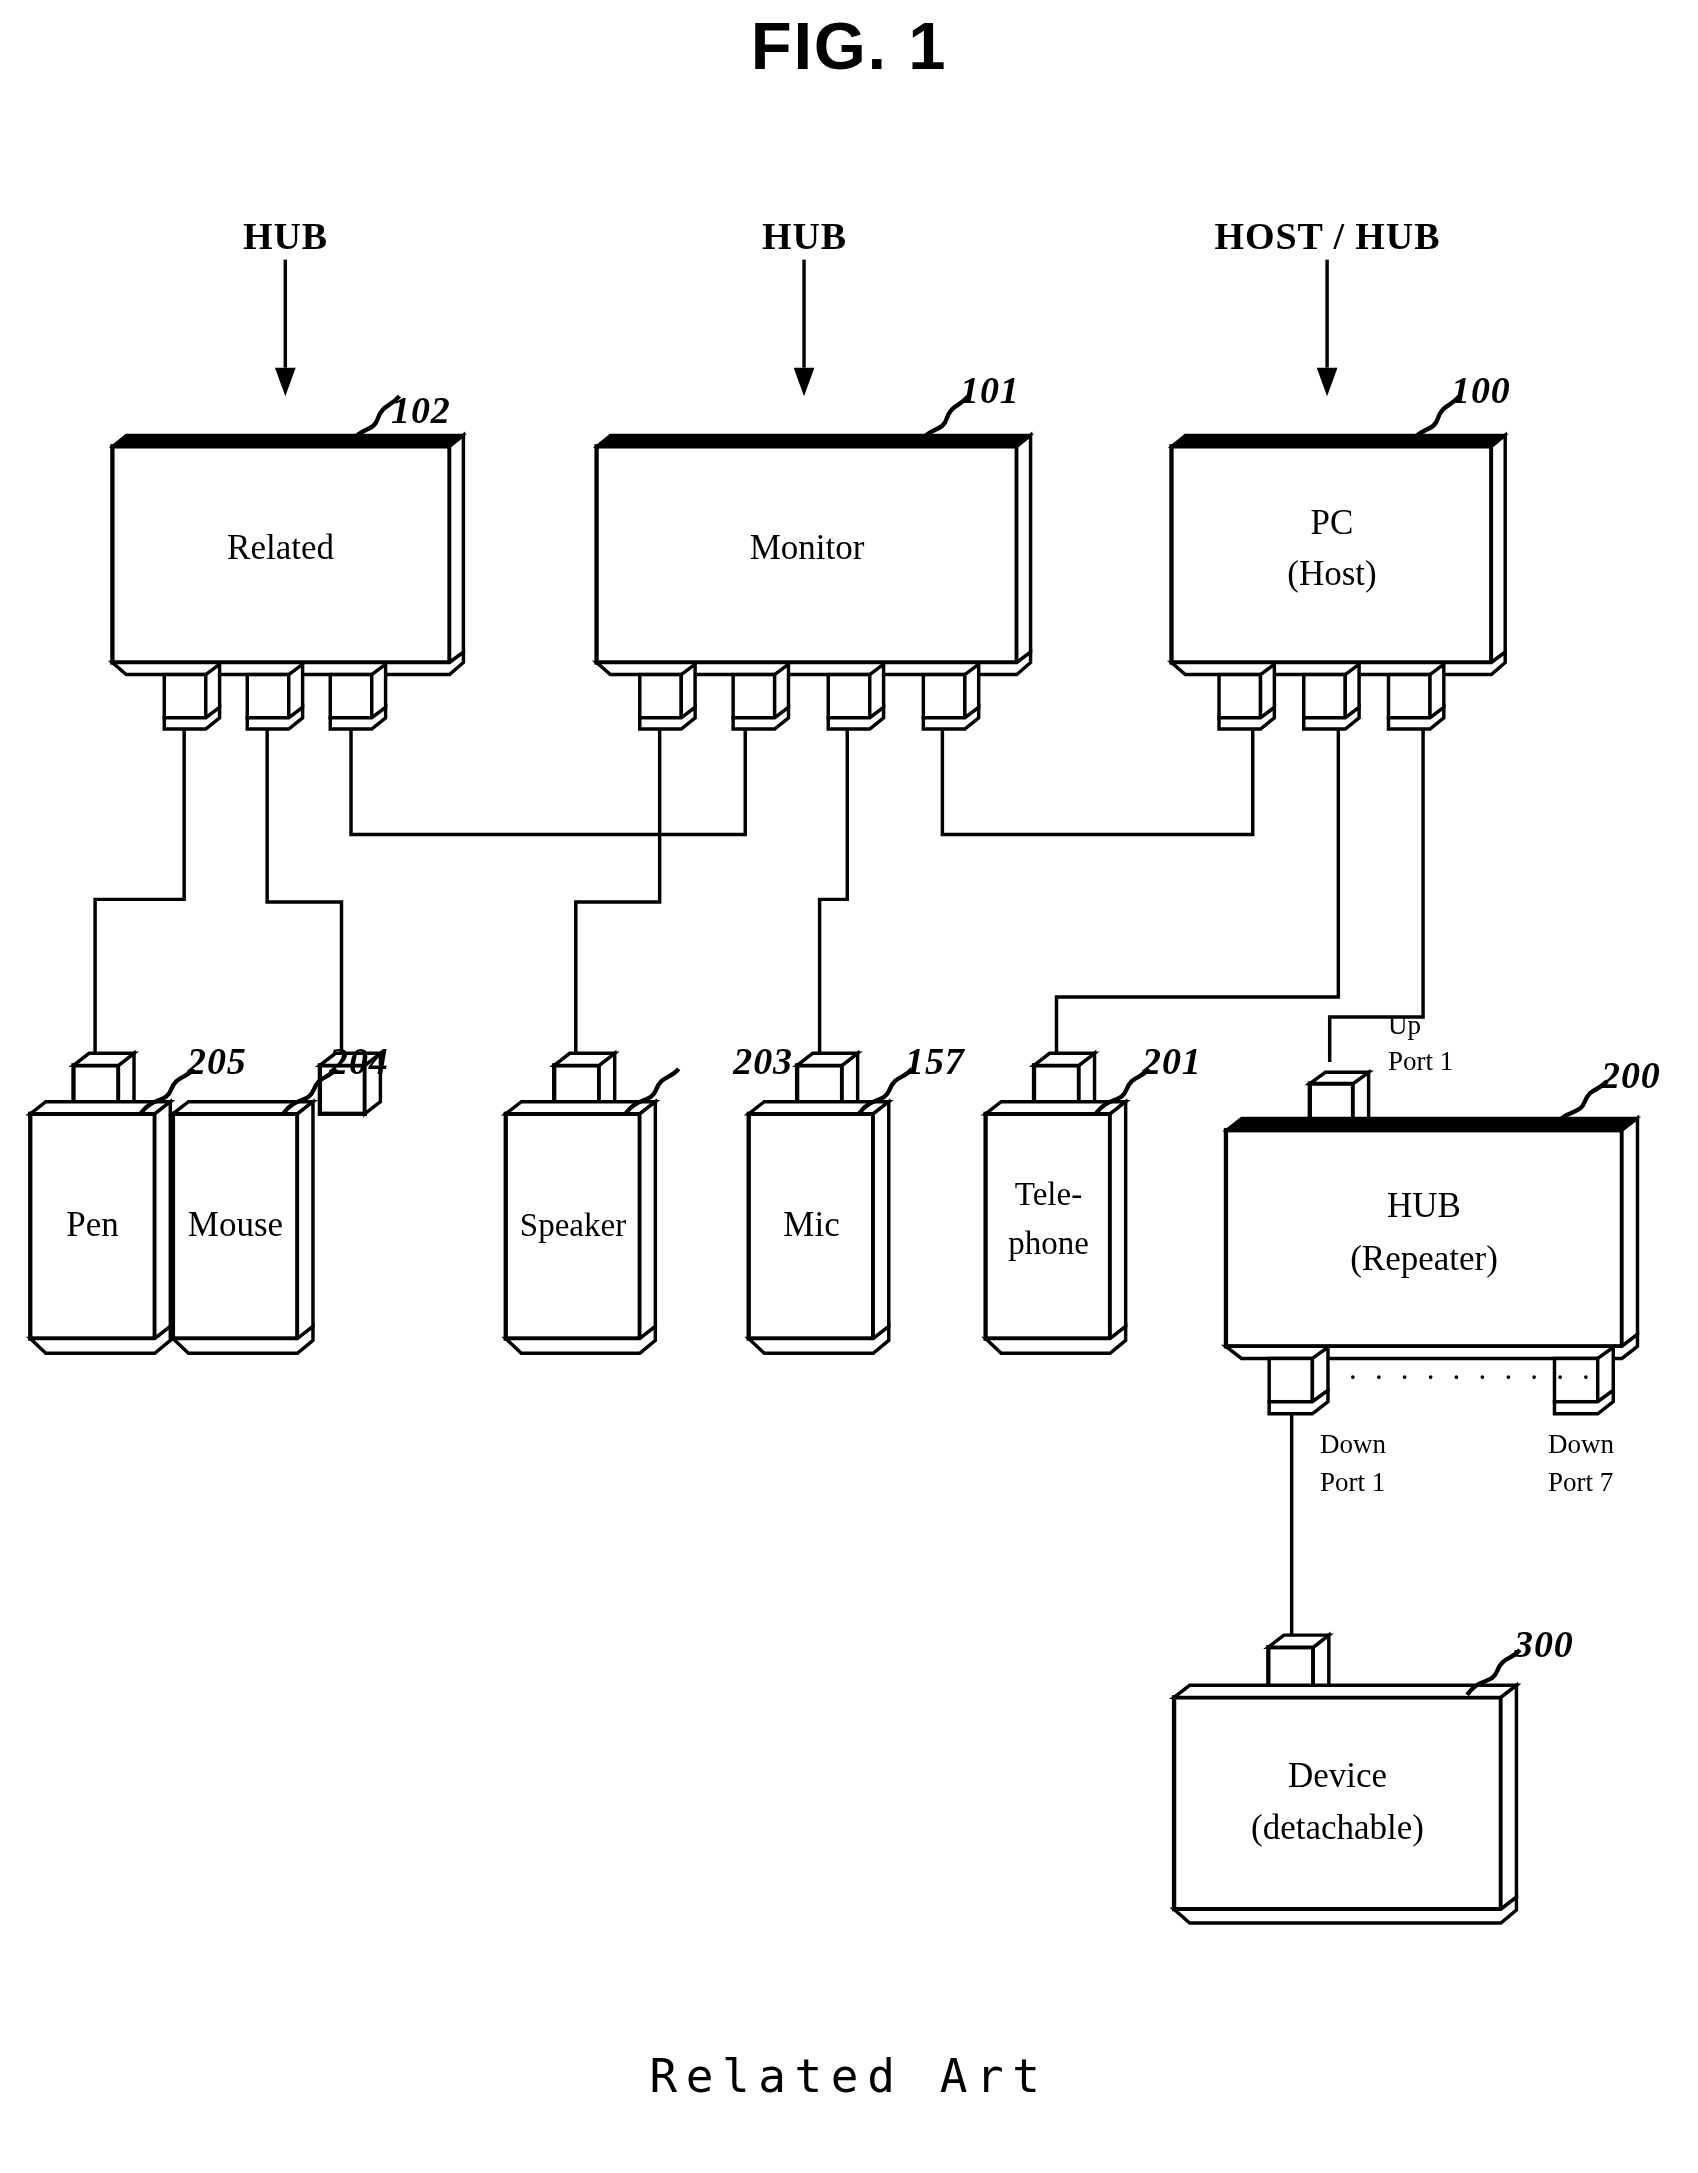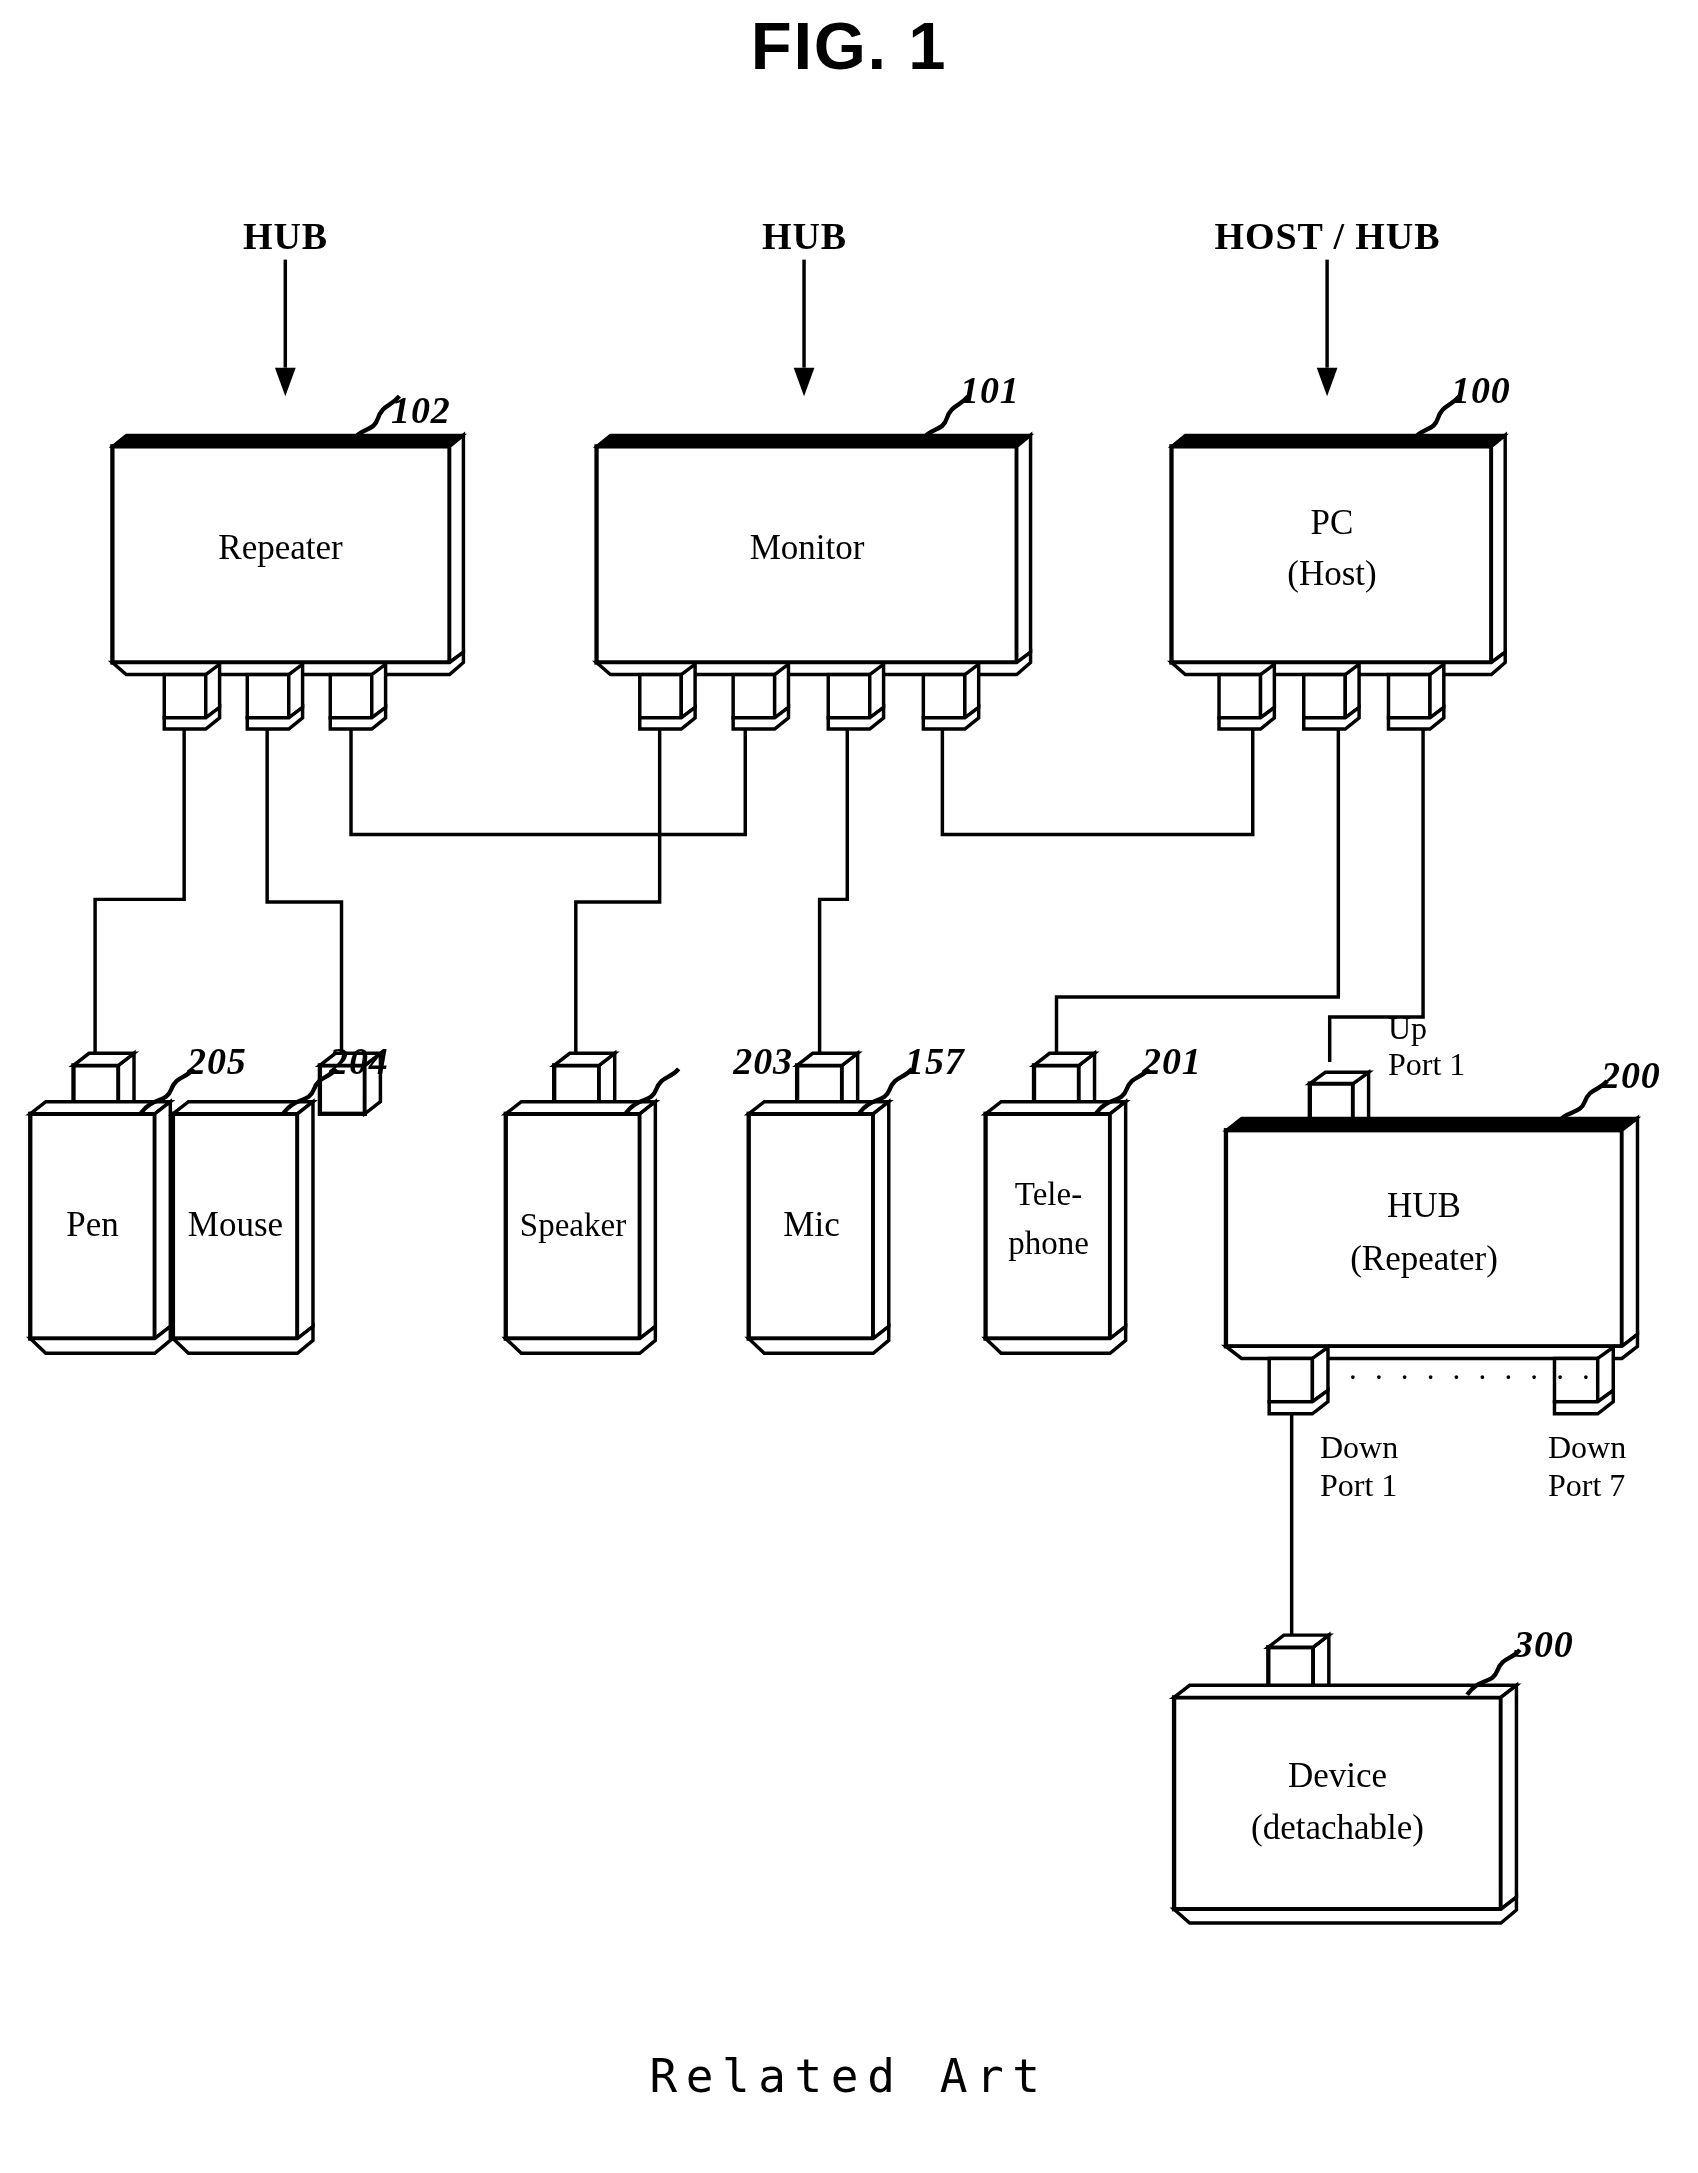--- a/index.html
+++ b/index.html
@@ -10,21 +10,21 @@
   #title{position:absolute;left:0;top:7px;width:1698px;text-align:center;
          font-family:"Liberation Sans", sans-serif;font-weight:bold;
          font-size:67px;letter-spacing:1.7px;}
   #related{position:absolute;left:0;top:2049px;width:1698px;text-align:center;
            font-family:"DejaVu Sans Mono", monospace;font-size:46px;letter-spacing:8.6px;}
   .hublbl{font-family:"Liberation Serif", serif;font-size:38px;font-weight:600;letter-spacing:0.9px;}
   .boxlbl{font-family:"Liberation Serif", serif;font-size:35px;line-height:1.22;font-weight:500;}
   .boxlbl.sm{font-size:33px;}
   .refnum{font-family:"Liberation Serif", serif;font-style:italic;font-weight:bold;
           font-size:38px;letter-spacing:0.9px;}
-  .portlbl{font-family:"Liberation Serif", serif;font-size:32px;line-height:1.15;text-align:left;}
+  .portlbl{font-family:"Liberation Serif", serif;font-size:27px;line-height:1.15;text-align:left;}
 </style>
 </head>
 <body>
 
 <svg id="fig" viewBox="0 0 1964 2514" xmlns="http://www.w3.org/2000/svg">
 
   <defs>
     <marker id="arrowhead" markerWidth="10" markerHeight="10" refX="4" refY="8" orient="auto" markerUnits="userSpaceOnUse">
       <path d="M0,0 L8,0 L4,10 Z" fill="#000"></path>
     </marker>
@@ -246,21 +246,21 @@
 
   </g>
 </svg>
 
 <div id="title">FIG. 1</div>
 
 <div class="lbl hublbl" style="left:199px;top:214px;width:173px;">HUB</div>
 <div class="lbl hublbl" style="left:718px;top:214px;width:173px;">HUB</div>
 <div class="lbl hublbl" style="left:1172px;top:214px;width:311px;">HOST / HUB</div>
 
-<div class="lbl boxlbl" style="left:112px;top:527px;width:337px;">Repeater</div>
+<div class="lbl boxlbl" style="left:112px;top:527px;width:337px;">Related</div>
 <div class="lbl boxlbl" style="left:597px;top:527px;width:420px;">Monitor</div>
 <div class="lbl boxlbl" style="left:1172px;top:502px;width:320px;">PC</div>
 <div class="lbl boxlbl" style="left:1172px;top:553px;width:320px;">(Host)</div>
 
 <div class="lbl refnum" style="left:391px;top:368px;width:121px;text-align:left;margin-top:20px;">102</div>
 <div class="lbl refnum" style="left:960px;top:368px;width:121px;text-align:left;">101</div>
 <div class="lbl refnum" style="left:1451px;top:368px;width:121px;text-align:left;">100</div>
 
 <div class="lbl boxlbl" style="left:30px;top:1204px;width:125px;">Pen</div>
 <div class="lbl boxlbl" style="left:173px;top:1204px;width:125px;">Mouse</div>

